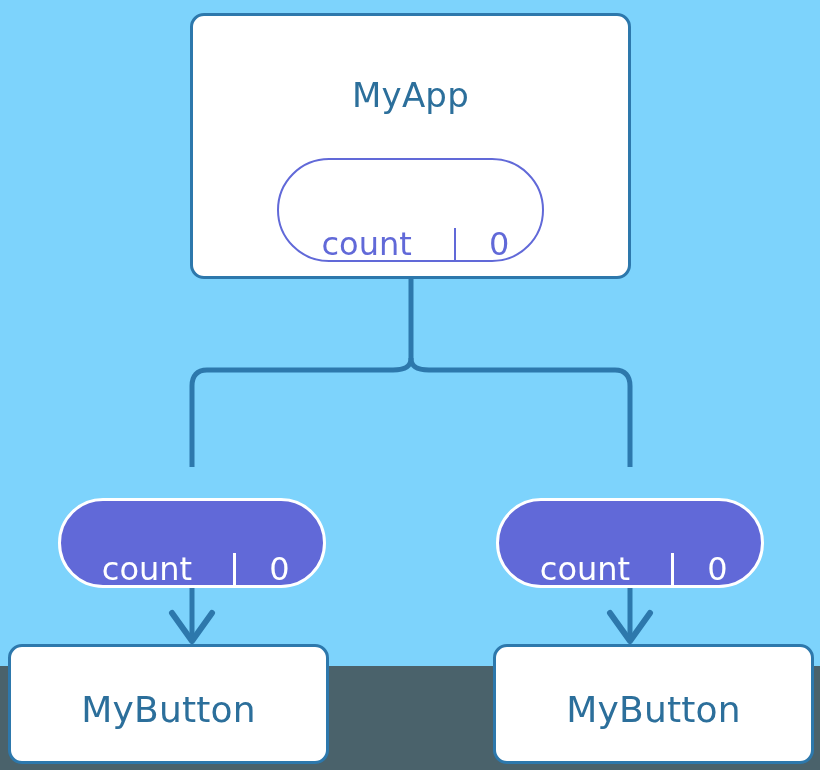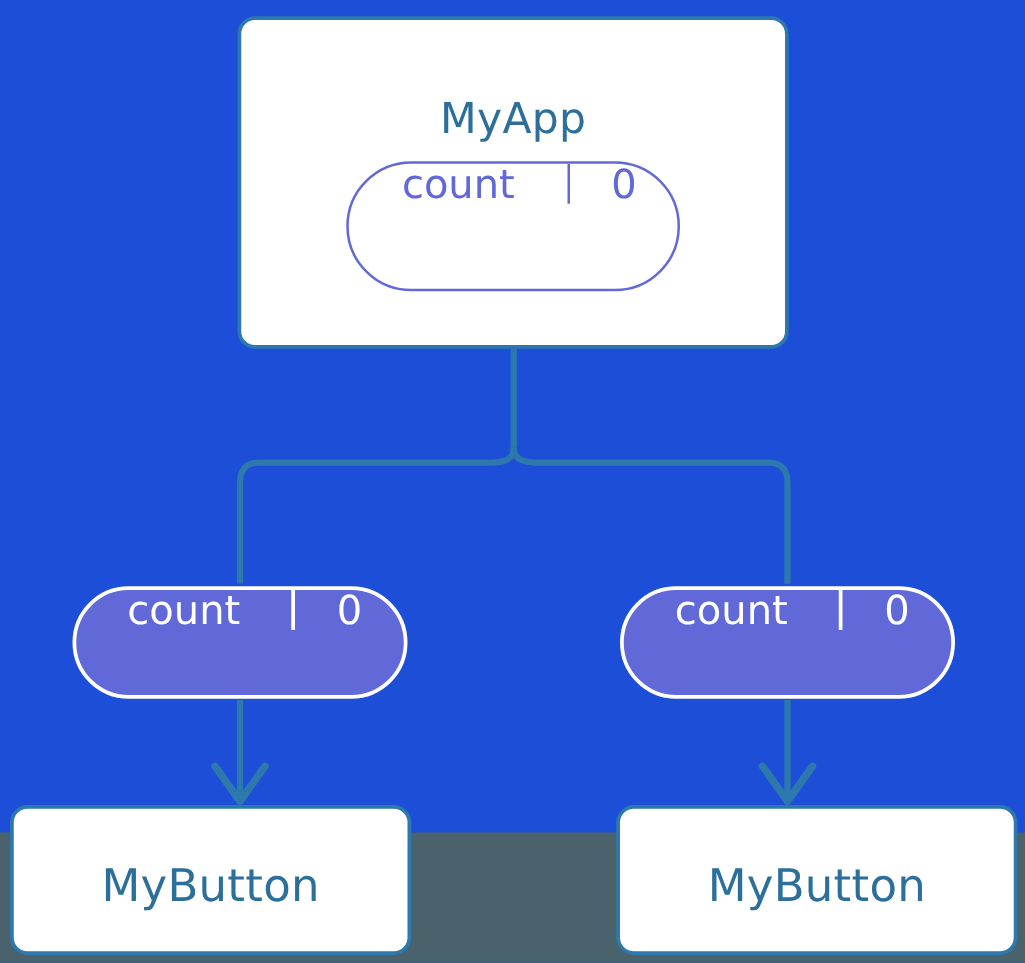--- a/index.html
+++ b/index.html
@@ -11,21 +11,21 @@
   body {
     width: 820px;
     height: 770px;
     overflow: hidden;
     font-family: "DejaVu Sans", "Liberation Sans", sans-serif;
   }
   #stage {
     position: relative;
     width: 820px;
     height: 666px;
-    background: #1d4ed8;
+    background: #7dd3fc;
   }
 
   
   #wires {
     position: absolute;
     left: 0; top: 0;
     width: 820px;
     height: 770px;
     overflow: visible;
   }
@@ -79,24 +79,25 @@
   .leaf-title {
     top: 45px;
     font-size: 36px;
   }
 
   
   .pill {
     position: absolute;
     box-sizing: border-box;
     display: flex;
-    align-items: flex-start;
+    align-items: flex-end;
     border-radius: 999px;
     overflow: hidden;
     z-index: 3;
+    margin-top: 29px;
   }
   .pill .pill-key,
   .pill .pill-val {
     display: flex;
     align-items: center;
     justify-content: center;
     font-size: 32px;
     line-height: 1;
     white-space: nowrap;
     box-sizing: border-box;

